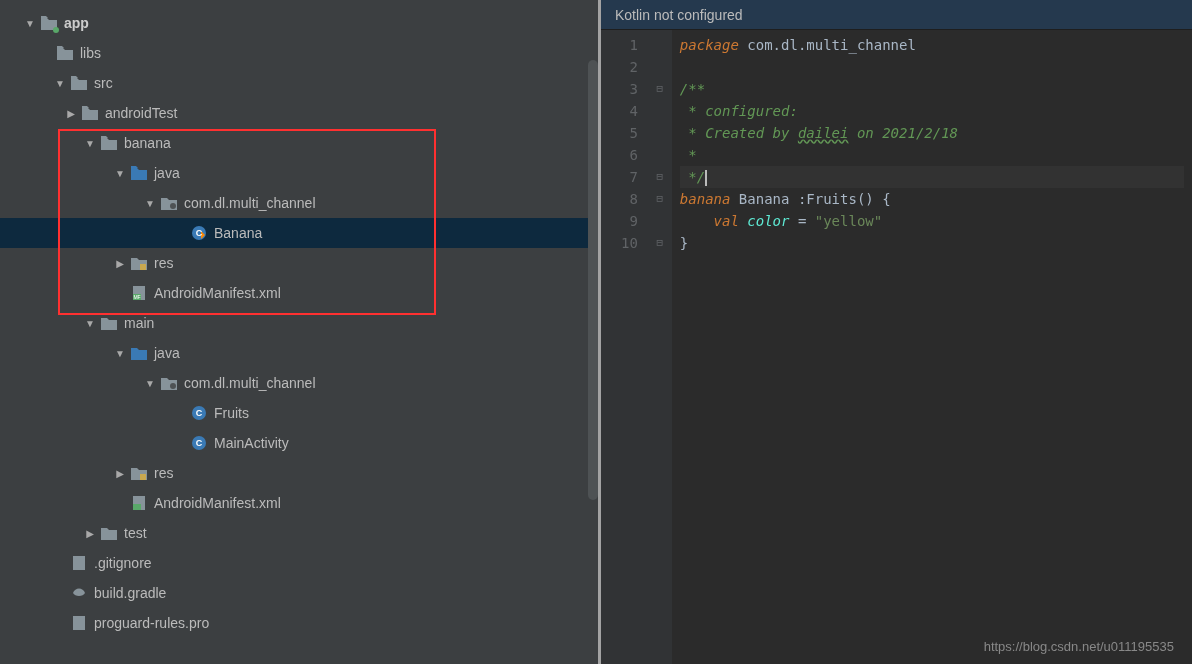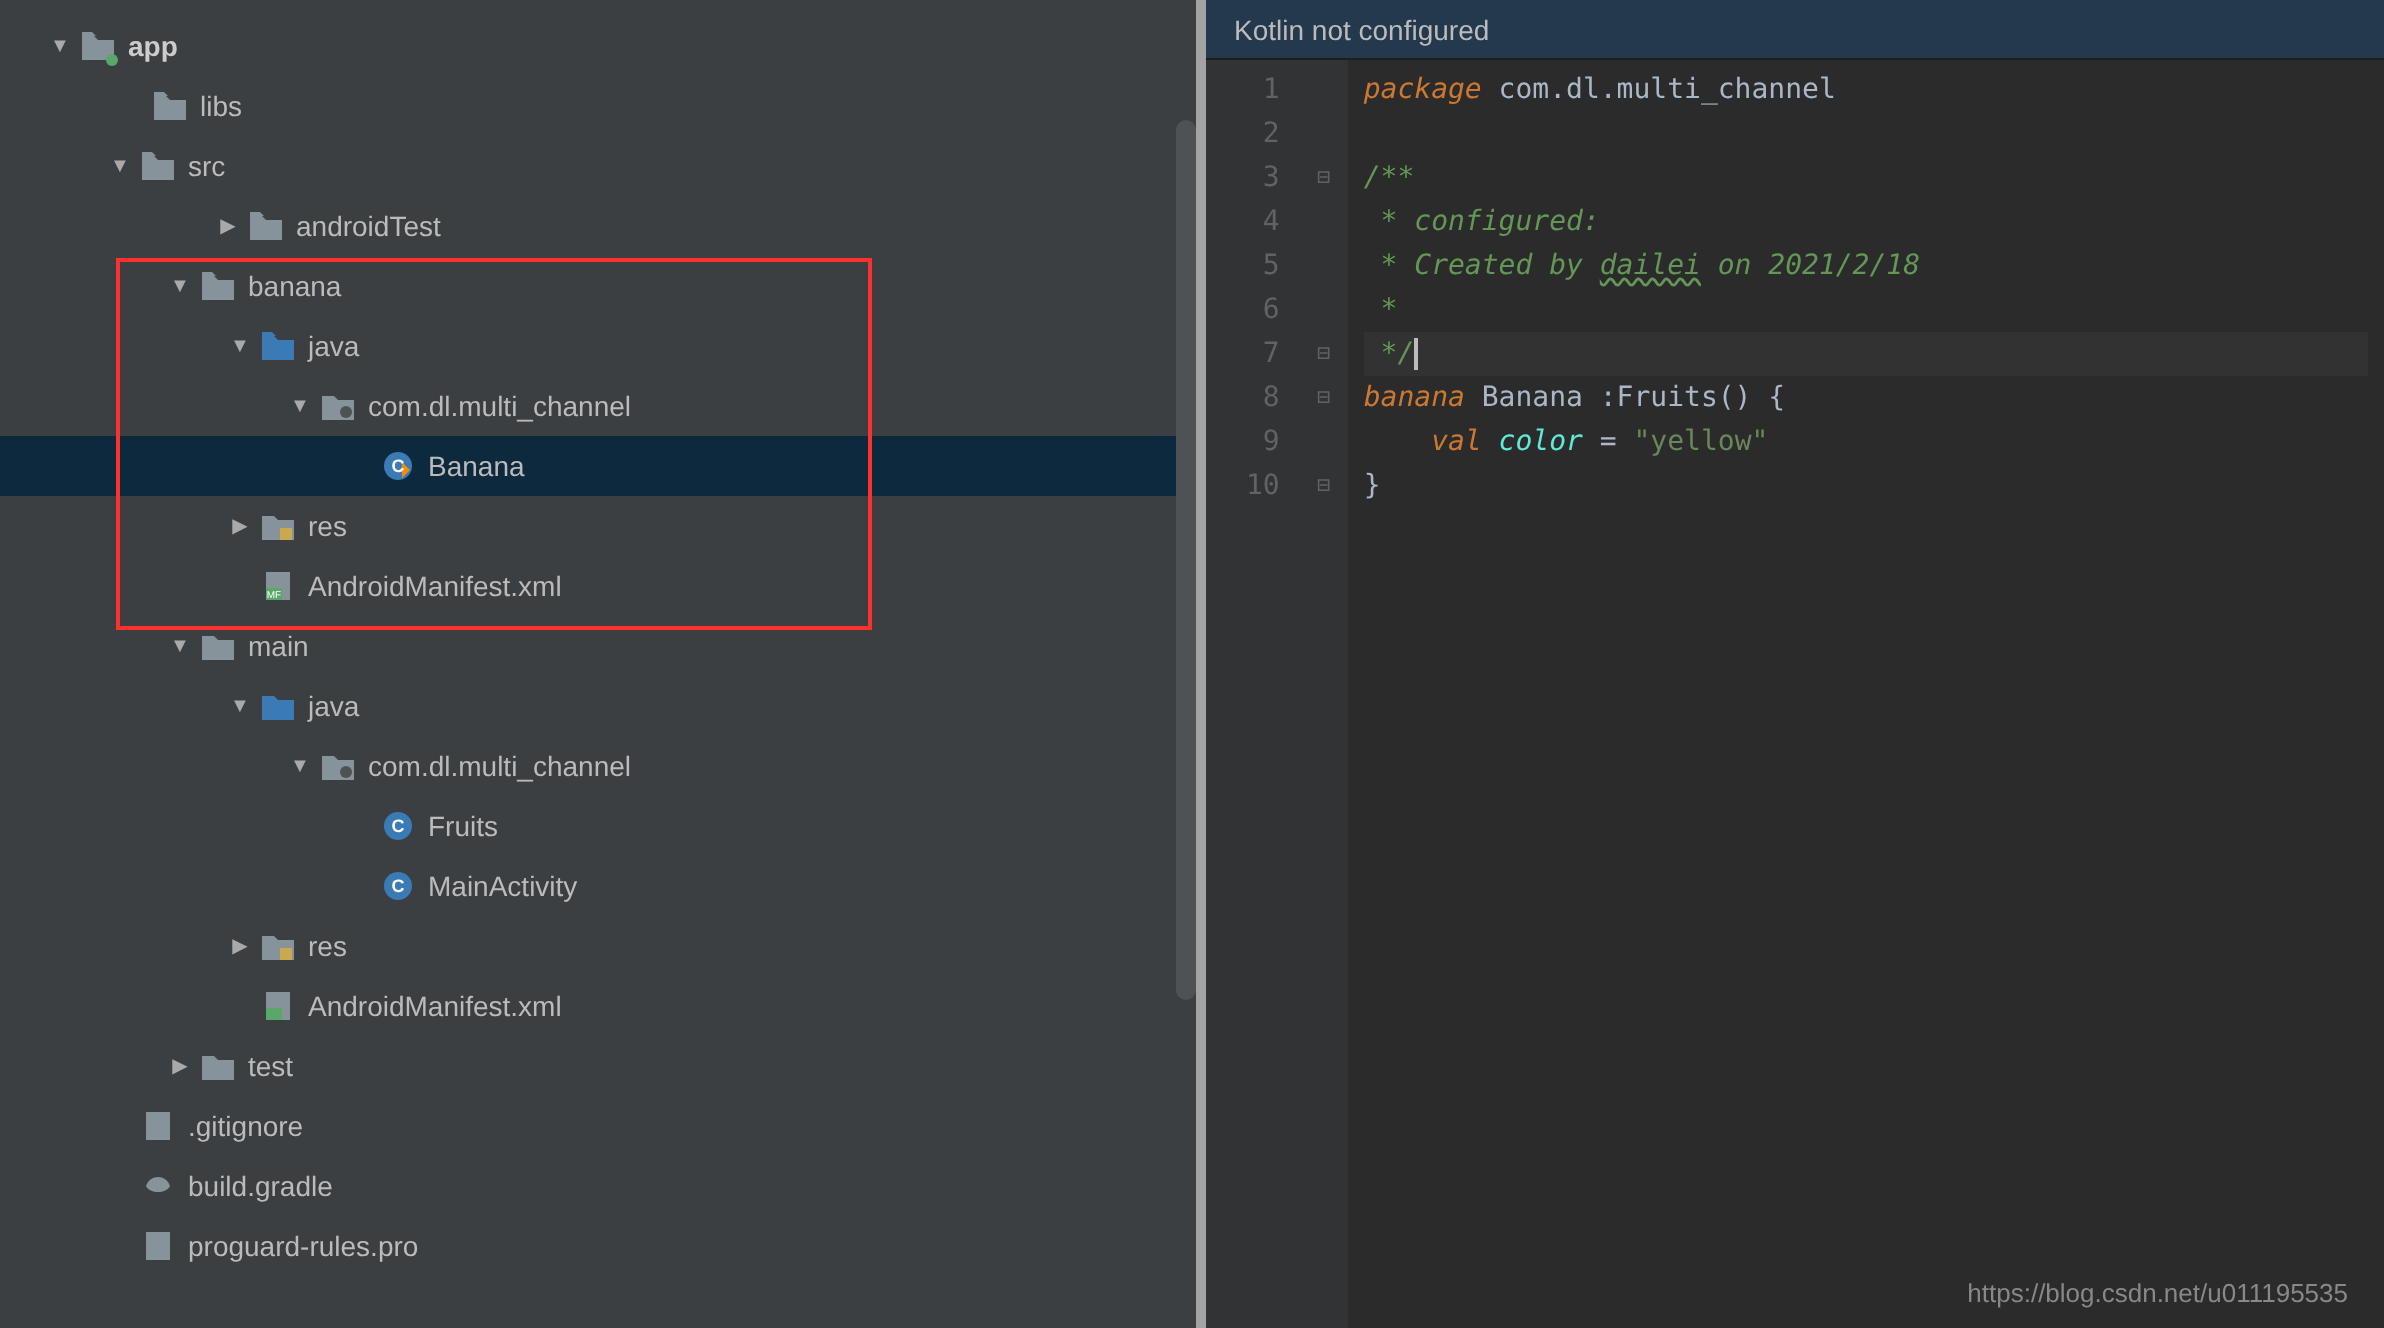--- a/index.html
+++ b/index.html
@@ -76,21 +76,21 @@
       width: 378px;
       height: 186px;
       pointer-events: none;
     }
     .editor-panel {
       flex: 1;
       height: 100%;
       background: #2b2b2b;
       display: flex;
       flex-direction: column;
-      border-left: 5px solid #a3a3a3;
+      border-left: 3px solid #a3a3a3;
     }
     .banner {
       background: #25394e;
       color: #bbbbbb;
       padding: 6px 14px;
       font-size: 14px;
       border-bottom: 1px solid #1e1e1e;
       height: 30px;
       display: flex;
       align-items: center;
@@ -168,21 +168,21 @@
       <span class="icon folder-icon">
         <svg viewBox="0 0 16 14">
             <path fill="#87939a" d="M0 2h6l2 2h8v10H0z"></path>
             <path fill="#87939a" d="M0 0h5l2 2H0z"></path>
           </svg>
         <span class="dot-green"></span>
       </span>
       <span class="label bold">app</span>
     </div>
 
-    <div class="tree-item" style="padding-left:56px">
+    <div class="tree-item" style="padding-left:36px">
       <span class="arrow none"></span>
       <span class="icon folder-icon">
           <svg viewBox="0 0 16 14">
             <path fill="#87939a" d="M0 2h6l2 2h8v10H0z"></path>
             <path fill="#87939a" d="M0 0h5l2 2H0z"></path>
           </svg>
         </span>
       <span class="label">libs</span>
     </div>
 
@@ -190,21 +190,21 @@
       <span class="arrow down"></span>
       <span class="icon folder-icon">
           <svg viewBox="0 0 16 14">
             <path fill="#87939a" d="M0 2h6l2 2h8v10H0z"></path>
             <path fill="#87939a" d="M0 0h5l2 2H0z"></path>
           </svg>
         </span>
       <span class="label">src</span>
     </div>
 
-    <div class="tree-item" style="padding-left:104px">
+    <div class="tree-item" style="padding-left:61px">
       <span class="arrow right"></span>
       <span class="icon folder-icon">
           <svg viewBox="0 0 16 14">
             <path fill="#87939a" d="M0 2h6l2 2h8v10H0z"></path>
             <path fill="#87939a" d="M0 0h5l2 2H0z"></path>
           </svg>
         </span>
       <span class="label">androidTest</span>
     </div>
 

